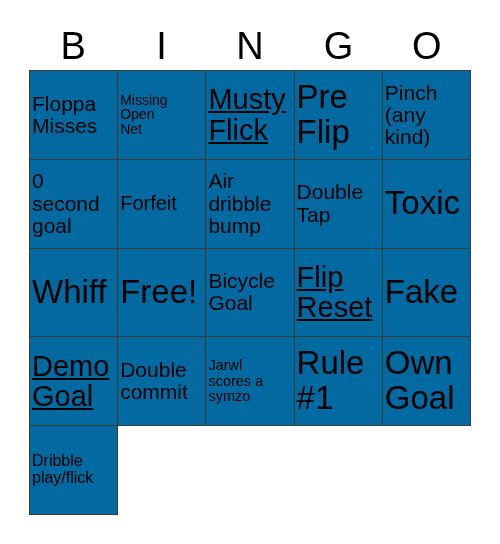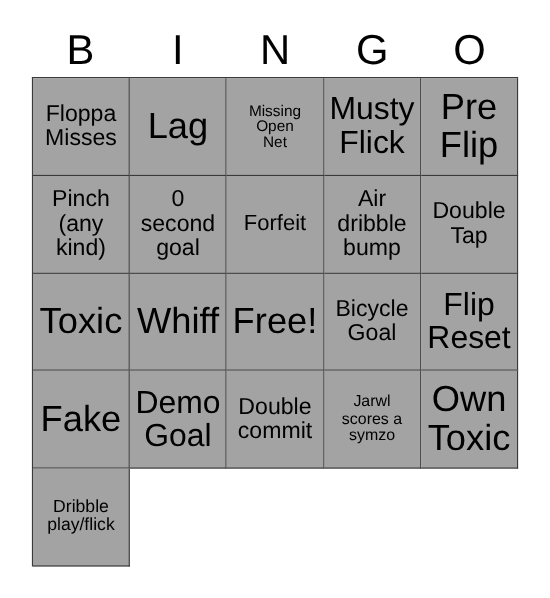--- a/index.html
+++ b/index.html
@@ -58,36 +58,36 @@
     border-left: 1px solid #3a3a3a;
     box-sizing: border-box;
   }
   .cell {
     border-right: 1px solid #3a3a3a;
     border-bottom: 1px solid #3a3a3a;
     box-sizing: border-box;
     display: flex;
     align-items: center;
     justify-content: center;
-    text-align: center;
+    text-align: left;
     padding: 1px 2px;
     overflow: hidden;
-    background: #a3a3a3;
+    background: #0369a1;
   }
   .cell-text {
     display: block;
     width: 100%;
     line-height: 1.06;
     color: #000;
     white-space: pre-line;
   }
 
   
   .fs-xxl .cell-text { font-size: 33px; }
-  .fs-xl  .cell-text { font-size: 29px; }
+  .fs-xl  .cell-text { font-size: 29px; text-decoration: underline; }
   .fs-lg  .cell-text { font-size: 20px; }
   .fs-md  .cell-text { font-size: 21px; }
   .fs-sm  .cell-text { font-size: 14px; }
   .fs-xs  .cell-text { font-size: 16px; }
   .fs-xxs .cell-text { font-size: 14.5px; }
 </style>
 </head>
 <body>
 
 <div id="bingo-card">
@@ -97,23 +97,20 @@
       <div class="header-letter">I</div>
       <div class="header-letter">N</div>
       <div class="header-letter">G</div>
       <div class="header-letter">O</div>
     </div>
 
   <div id="grid">
       <div class="cell fs-md">
         <span class="cell-text">Floppa
 Misses</span>
-      </div>
-      <div class="cell fs-xxl">
-        <span class="cell-text">Lag</span>
       </div>
       <div class="cell fs-sm">
         <span class="cell-text">Missing
 Open
 Net</span>
       </div>
       <div class="cell fs-xl">
         <span class="cell-text">Musty
 Flick</span>
       </div>
@@ -170,22 +167,26 @@
       <div class="cell fs-md">
         <span class="cell-text">Double
 commit</span>
       </div>
       <div class="cell fs-xxs">
         <span class="cell-text">Jarwl
 scores a
 symzo</span>
       </div>
       <div class="cell fs-xxl">
+        <span class="cell-text">Rule
+#1</span>
+      </div>
+      <div class="cell fs-xxl">
         <span class="cell-text">Own
-Toxic</span>
+Goal</span>
       </div>
       <div class="cell fs-xs">
         <span class="cell-text">Dribble
 play/flick</span>
       </div>
     </div>
 
 </div>
 
 </body></html>

